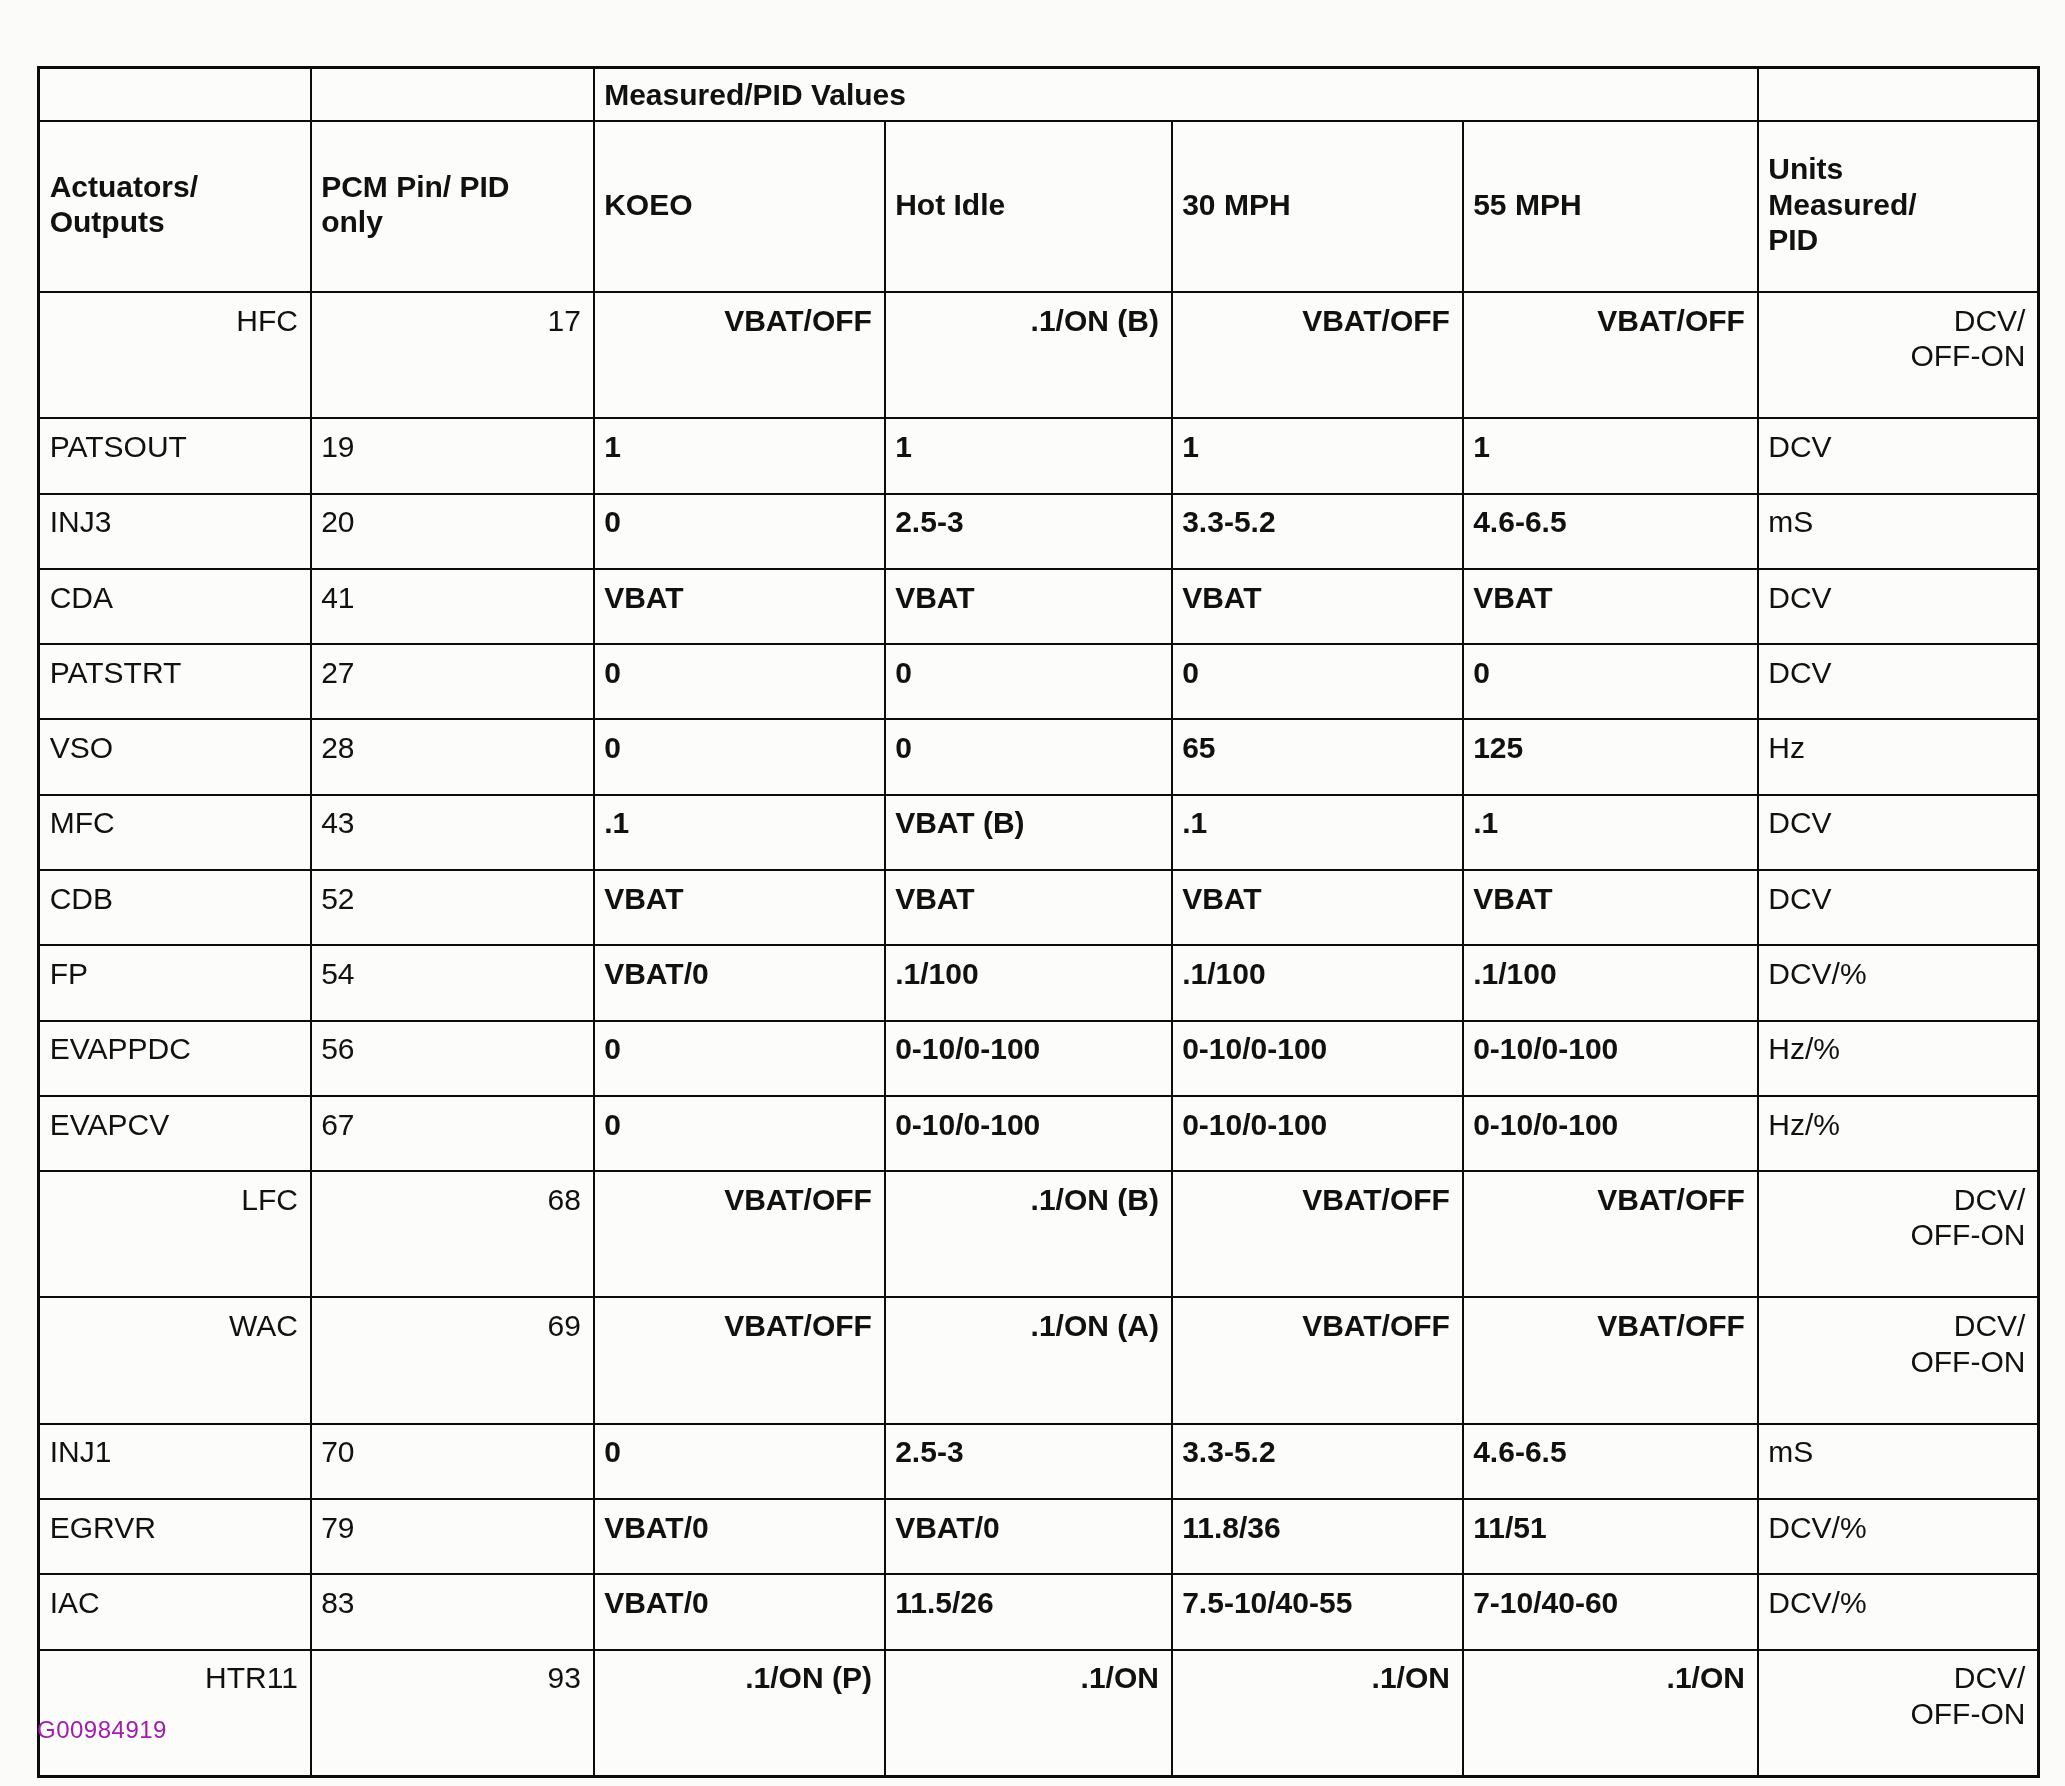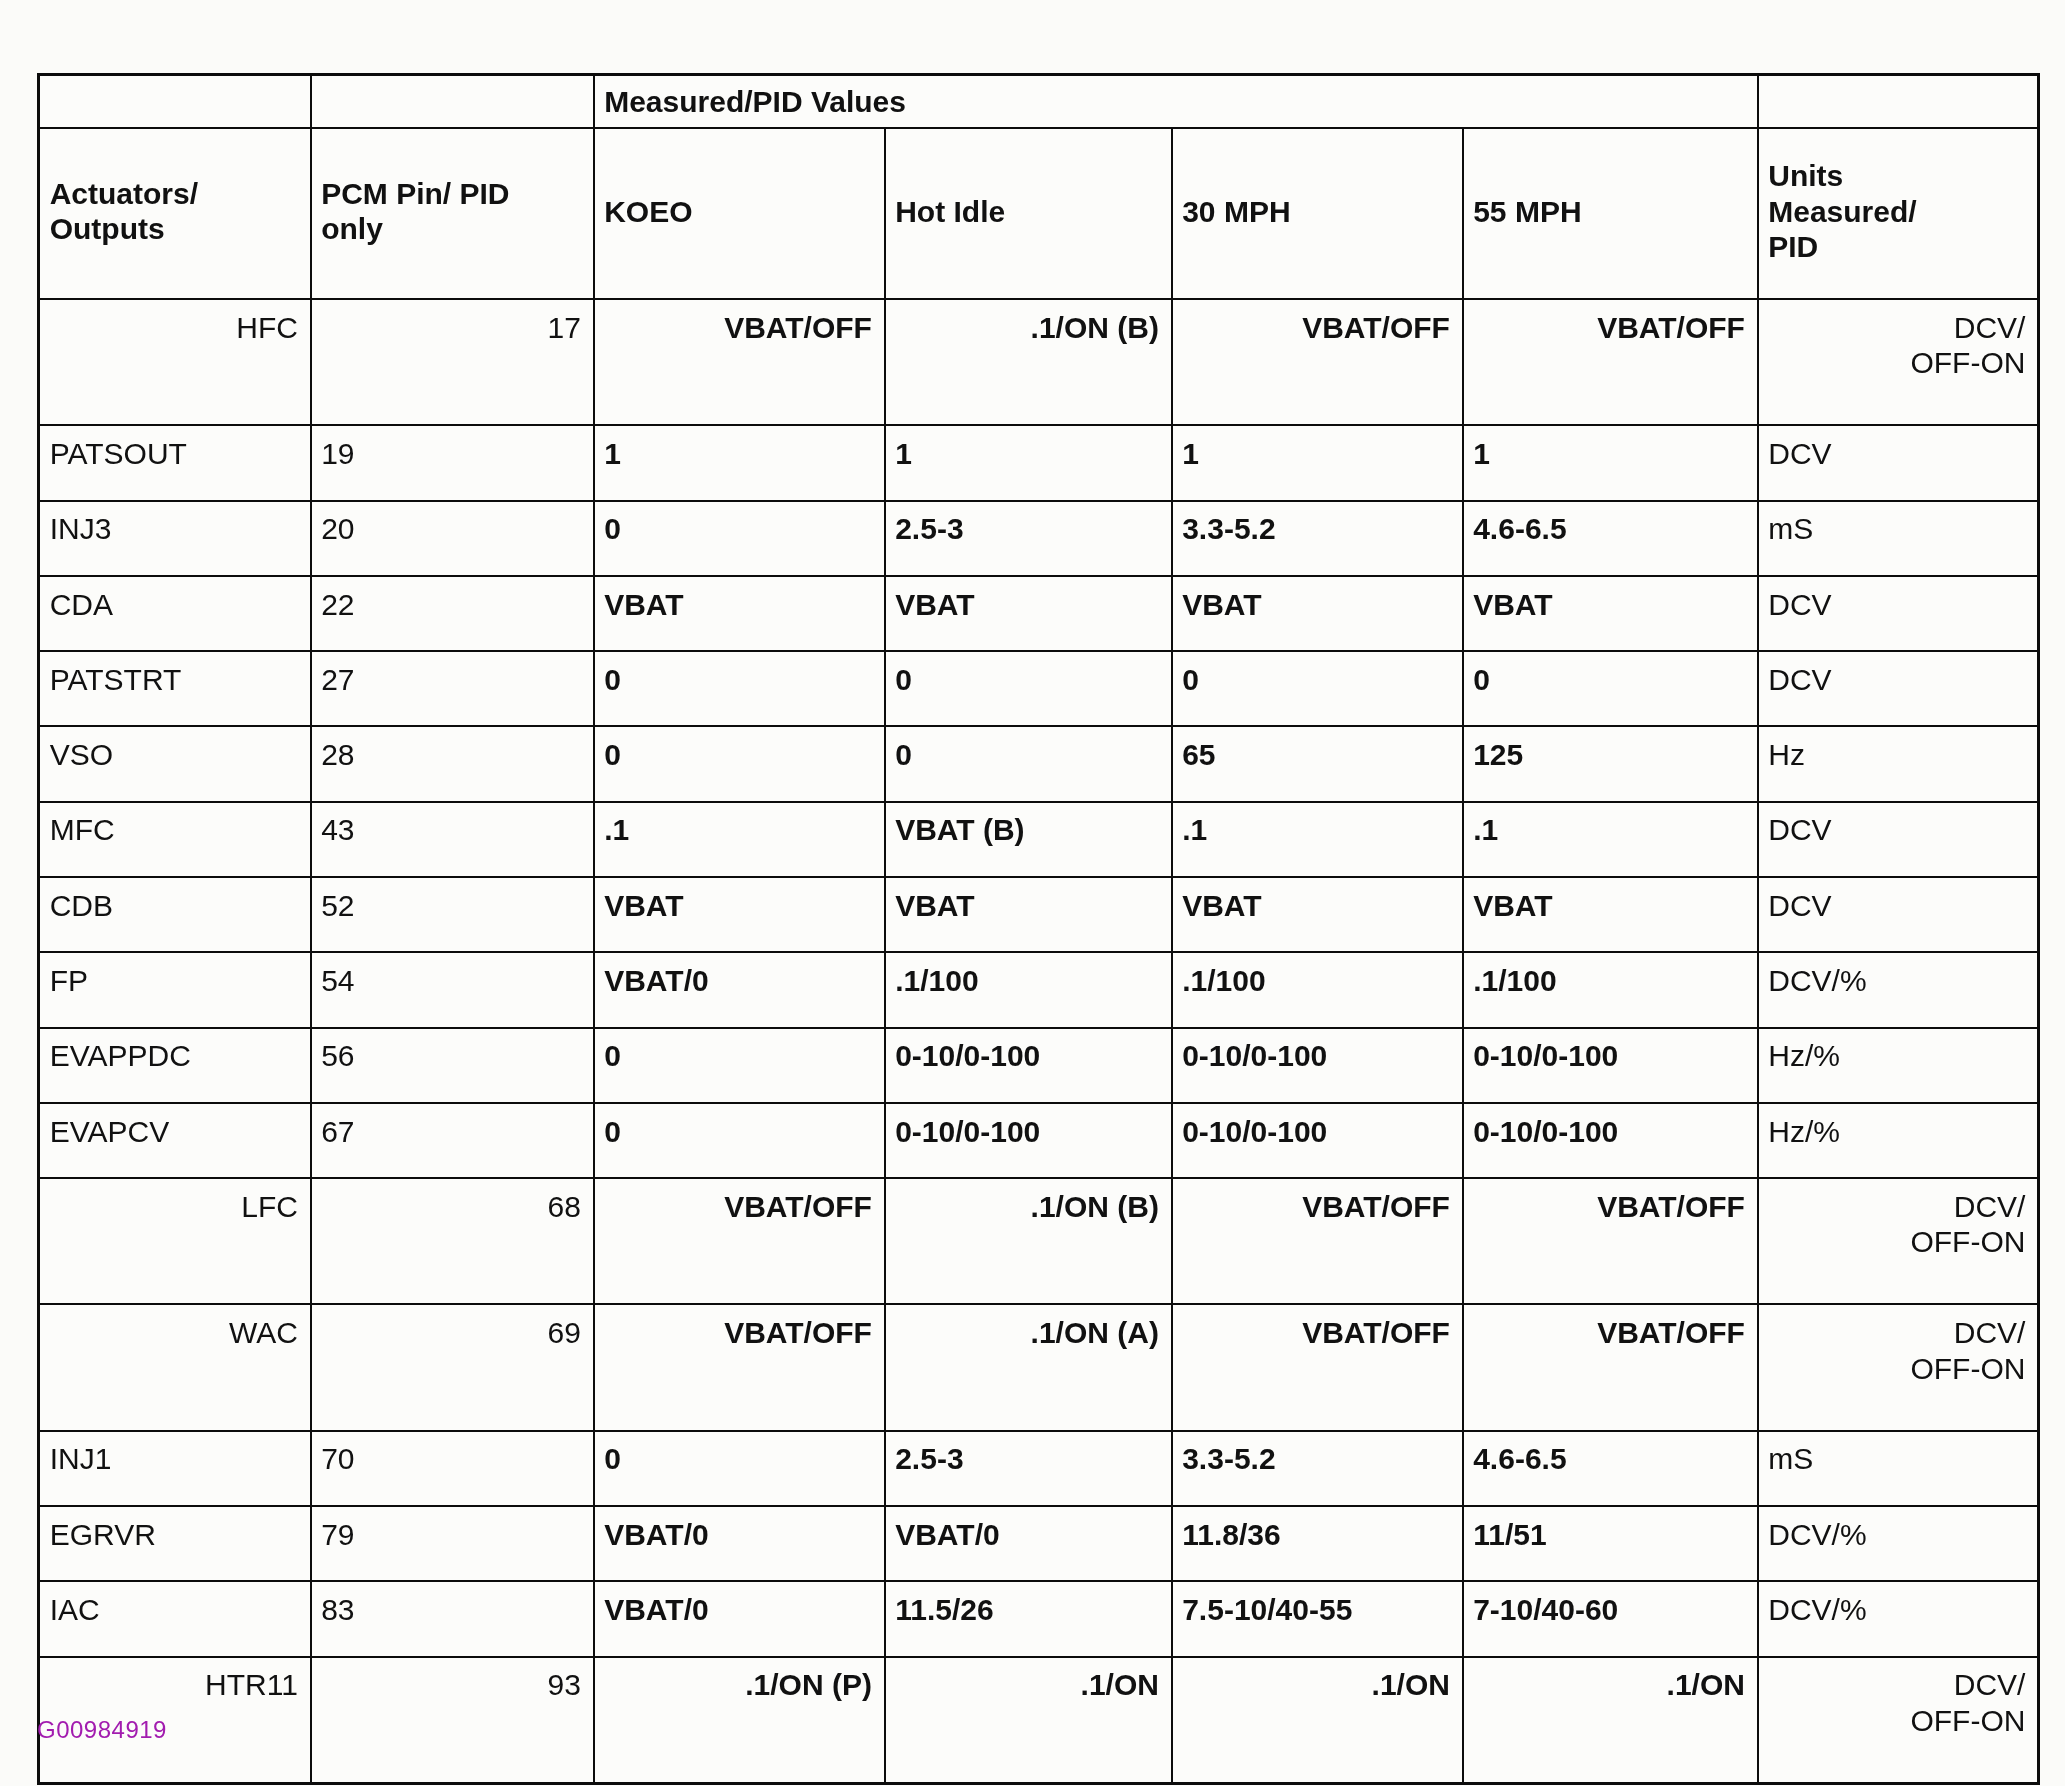--- a/index.html
+++ b/index.html
@@ -14,21 +14,21 @@
   }
   .page {
     position: relative;
     width: 2066px;
     height: 1786px;
     overflow: hidden;
   }
   table.spec {
     position: absolute;
     left: 37px;
-    top: 73px;
+    top: 66px;
     width: 2001px;
     border-collapse: collapse;
     table-layout: fixed;
     background: #fcfcfa;
   }
   table.spec th,
   table.spec td {
     border: 2.9px solid #0c0c0c;
     padding: 9.7px 11.6px 13.6px 9.7px;
     text-align: left;
@@ -142,21 +142,21 @@
         <td class="lbl">INJ3</td>
         <td class="pin">20</td>
         <td class="val">0</td>
         <td class="val">2.5-3</td>
         <td class="val">3.3-5.2</td>
         <td class="val">4.6-6.5</td>
         <td class="units">mS</td>
       </tr>
       <tr class="std">
         <td class="lbl">CDA</td>
-        <td class="pin">22</td>
+        <td class="pin">41</td>
         <td class="val">VBAT</td>
         <td class="val">VBAT</td>
         <td class="val">VBAT</td>
         <td class="val">VBAT</td>
         <td class="units">DCV</td>
       </tr>
       <tr class="std">
         <td class="lbl">PATSTRT</td>
         <td class="pin">27</td>
         <td class="val">0</td>

